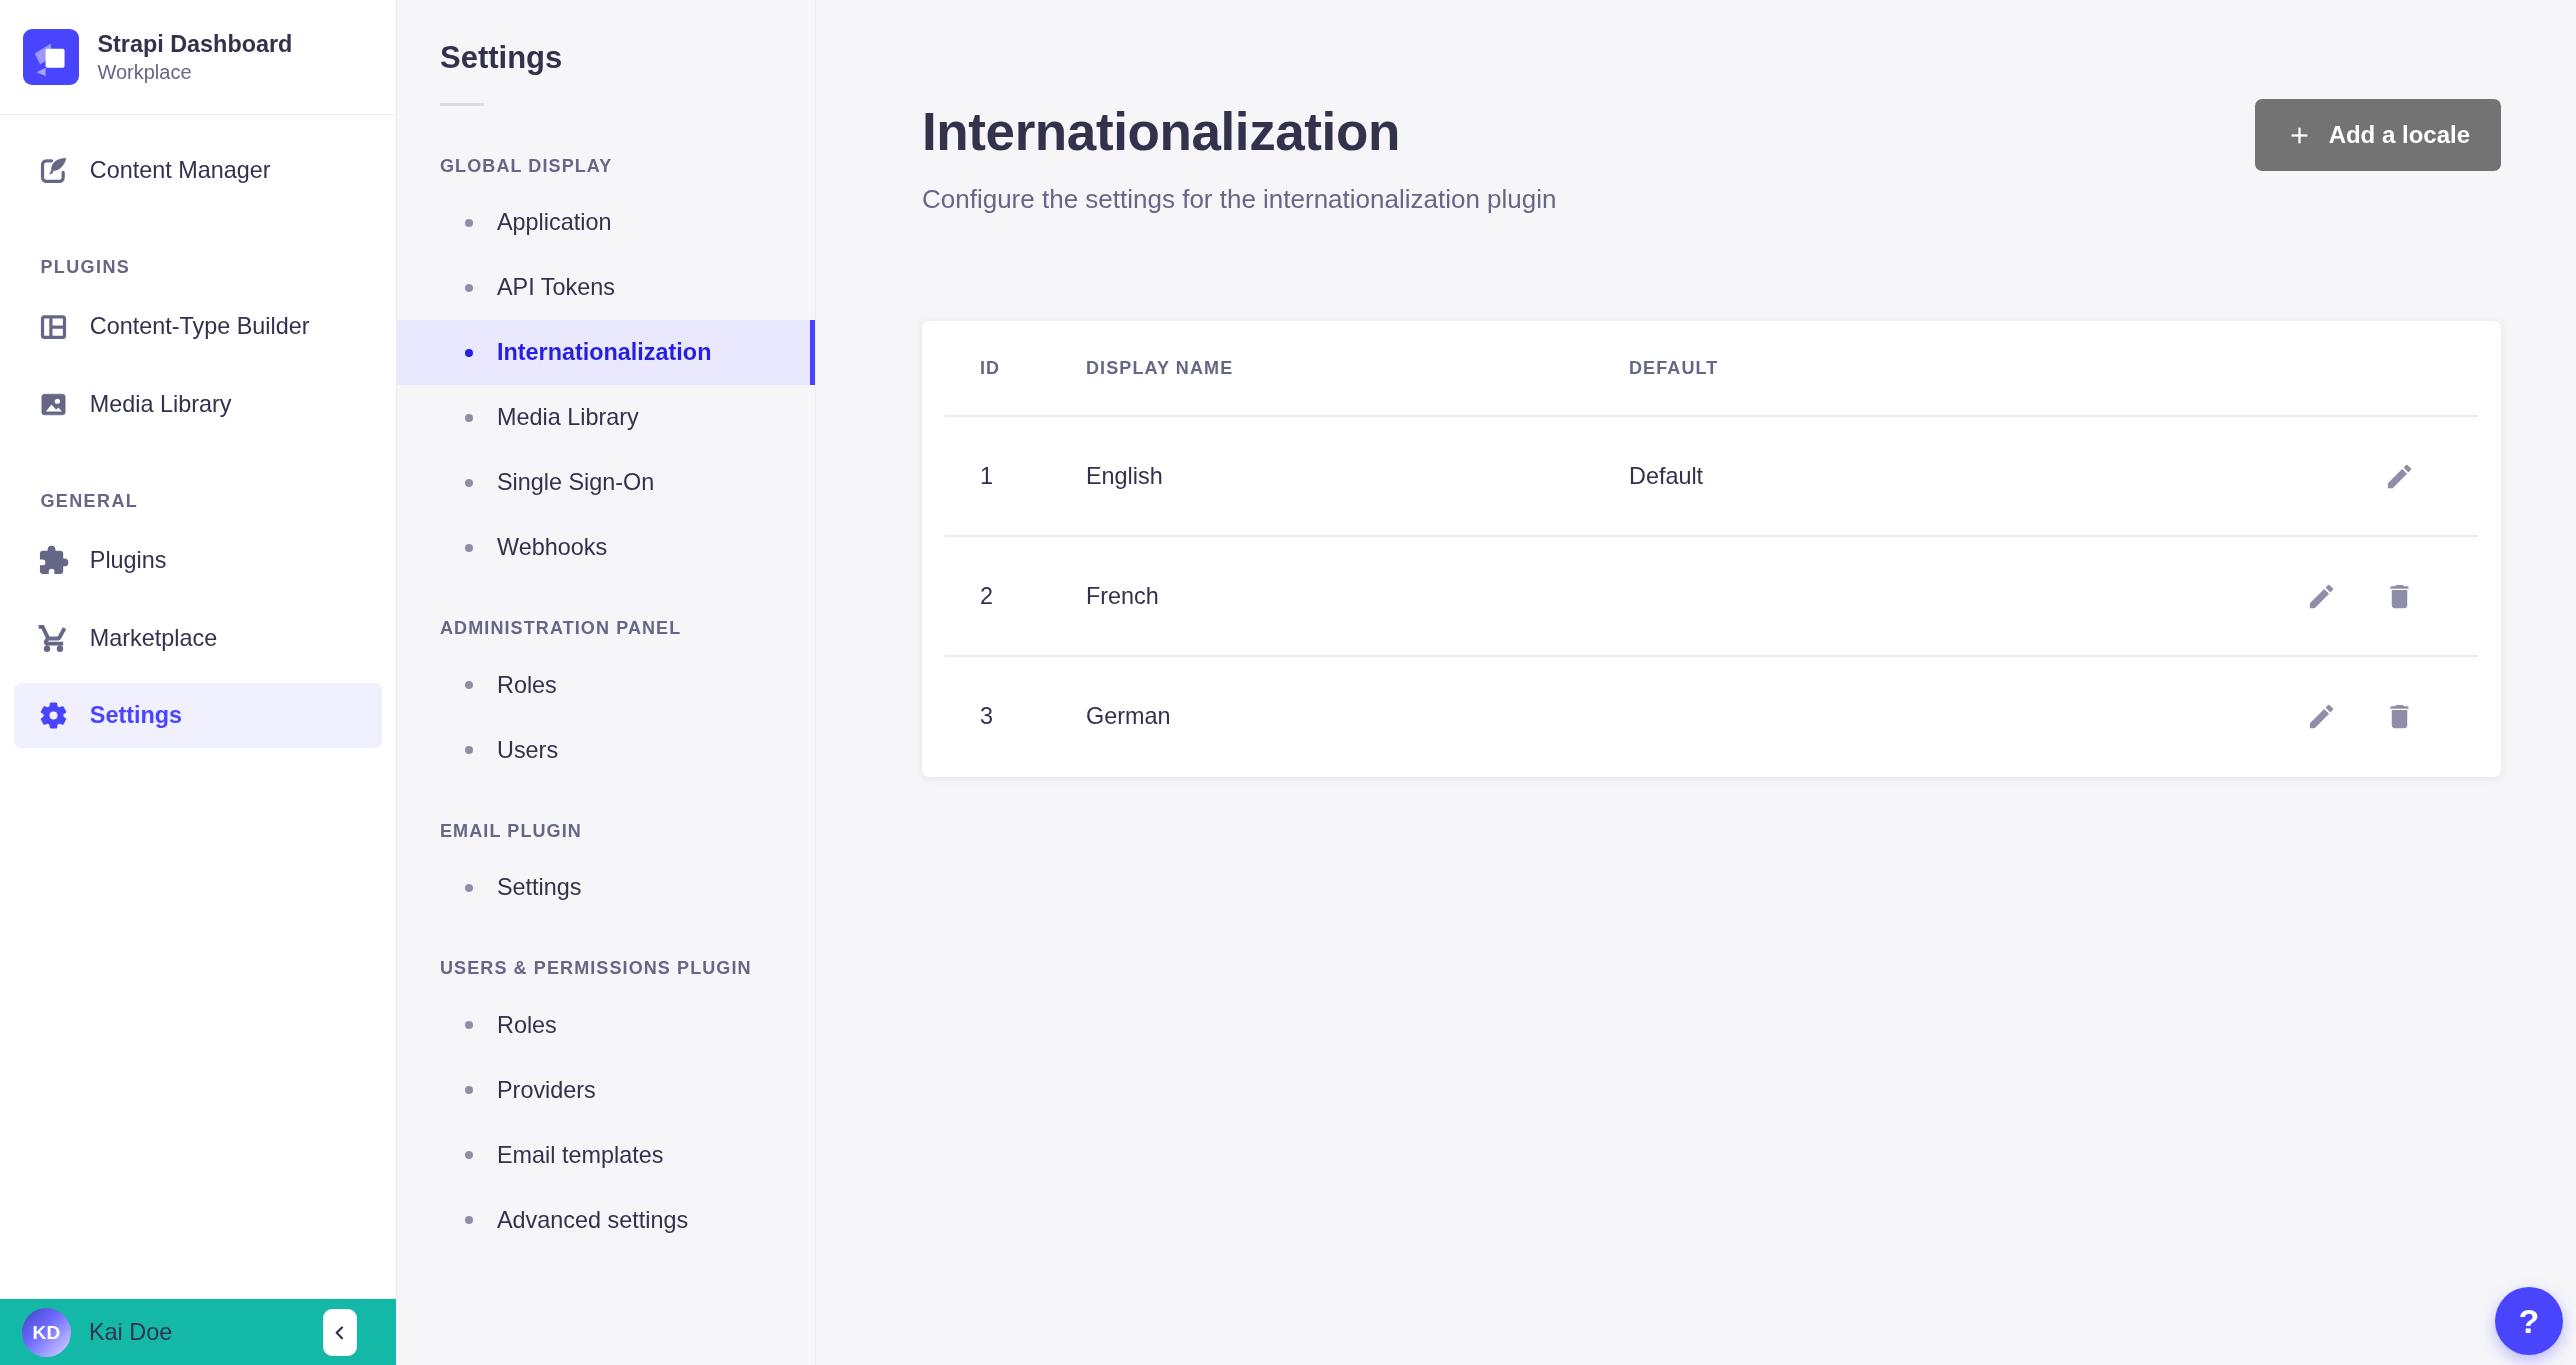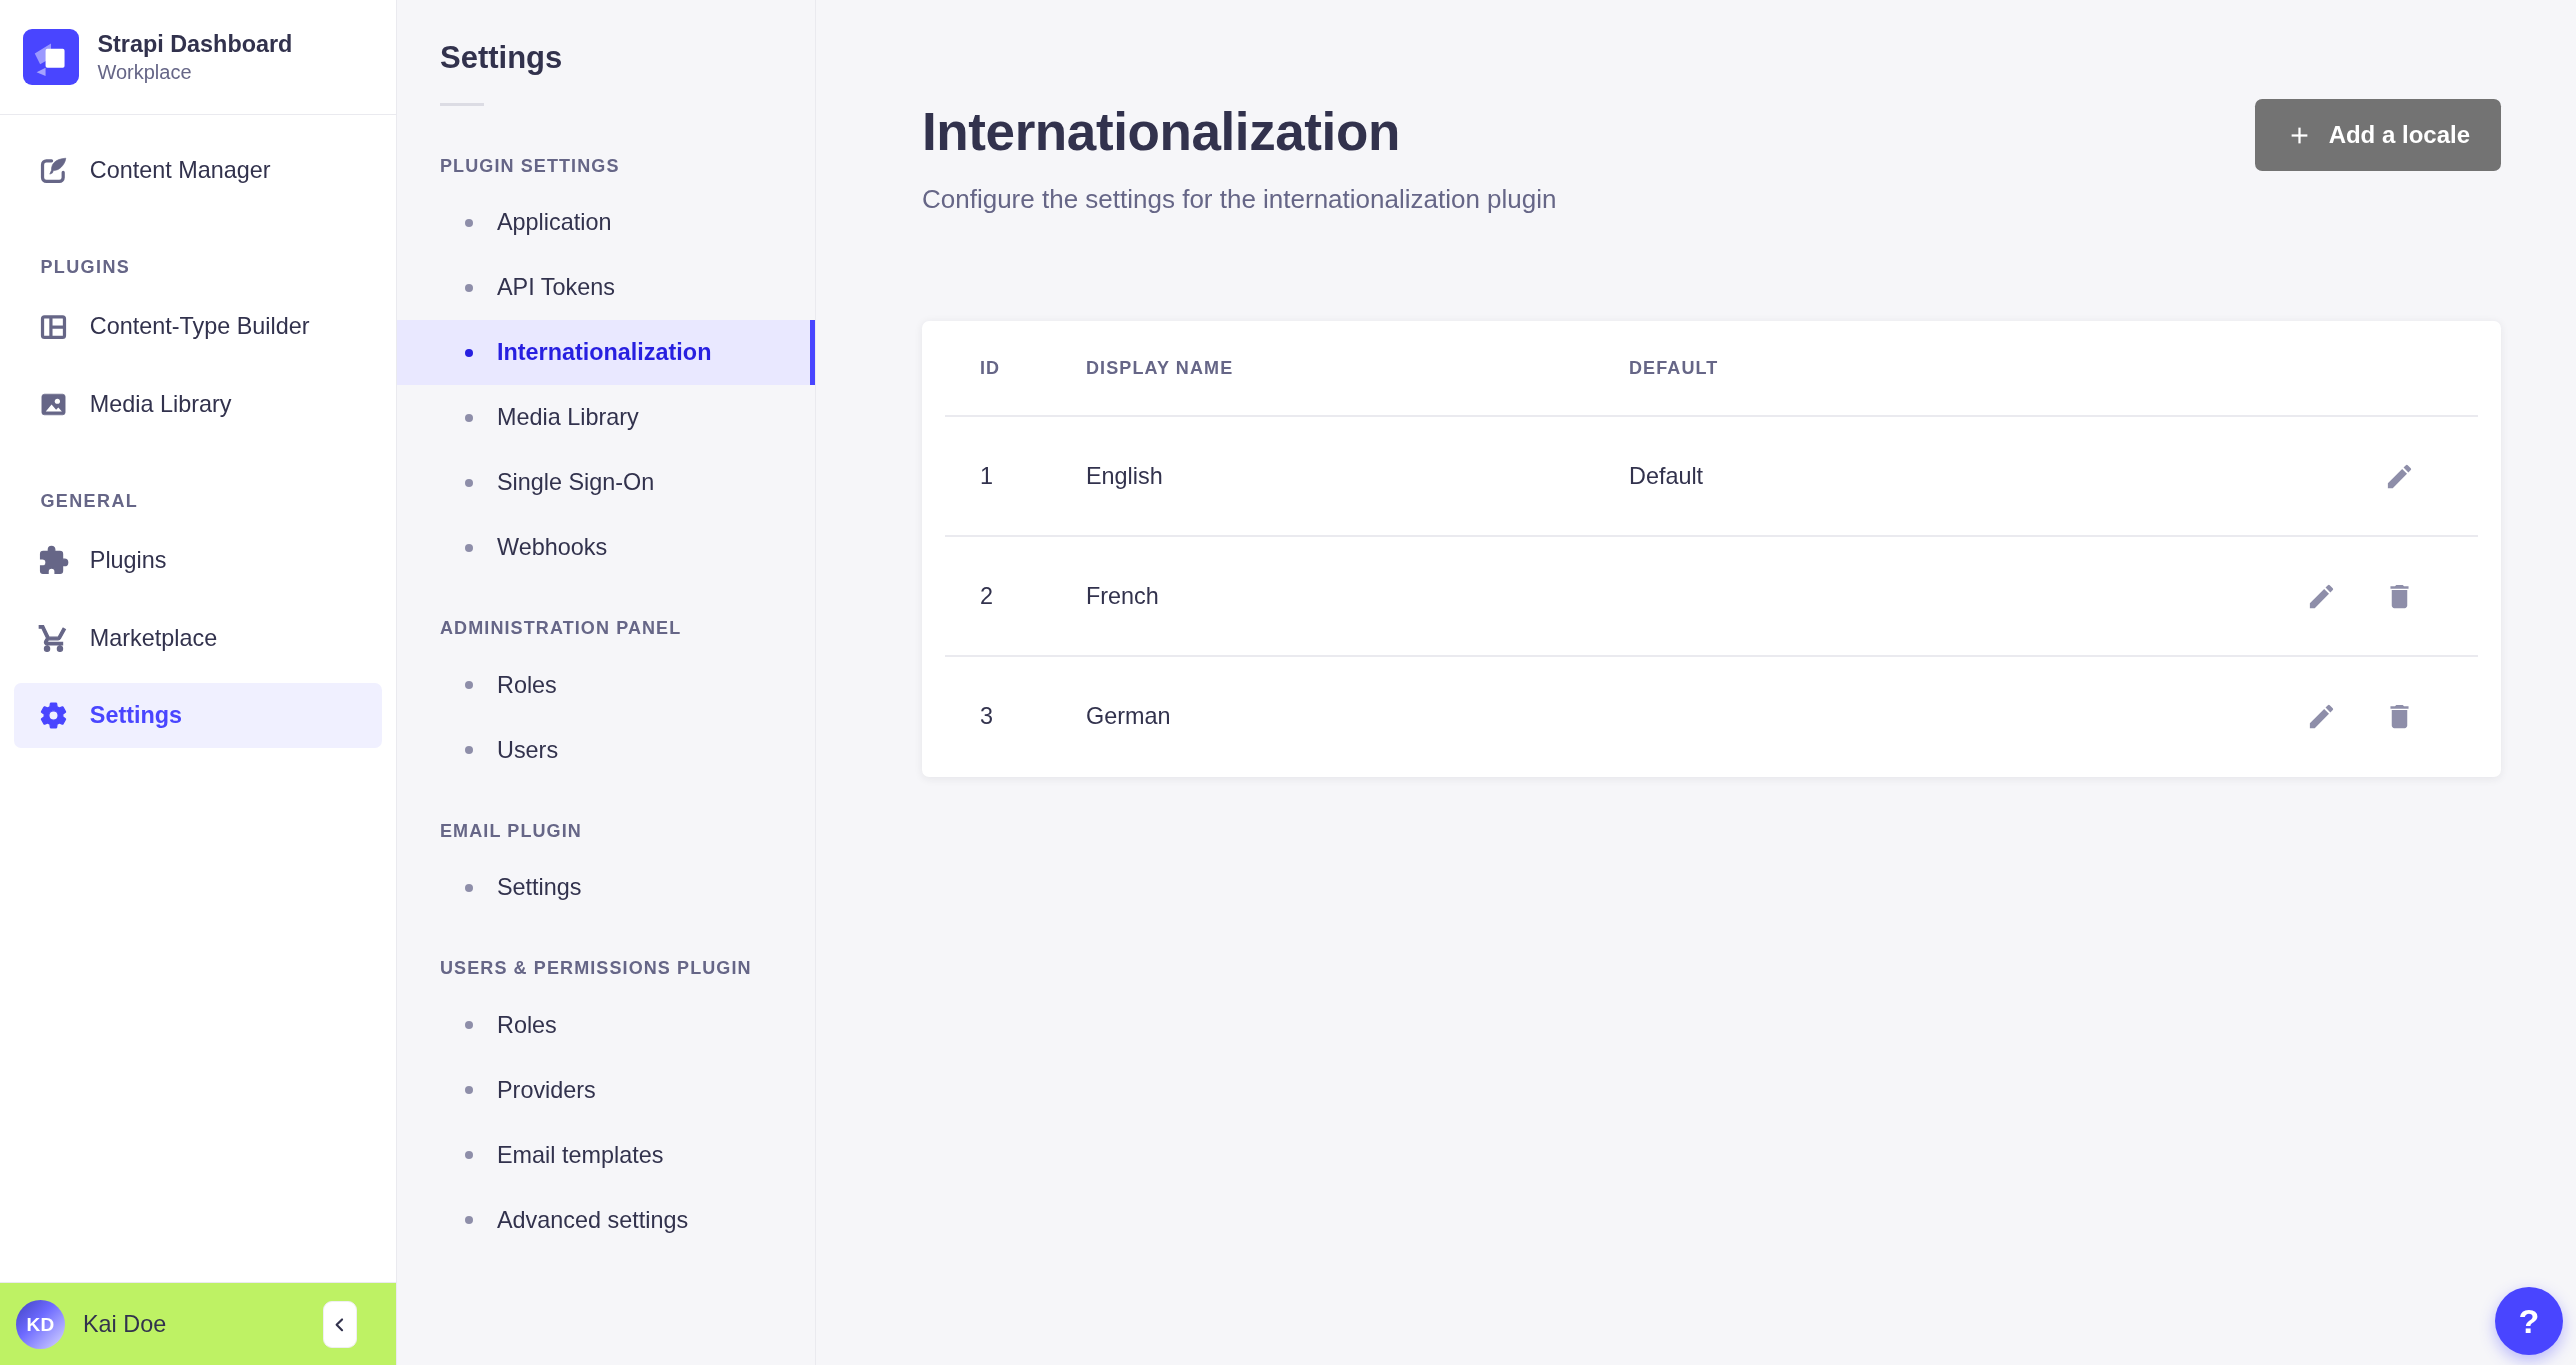--- a/index.html
+++ b/index.html
@@ -21,23 +21,23 @@
     gap:21px; padding-left:23.4px; font-size:23.4px; color:#32324d; cursor:pointer; }
   .nav-item + .nav-item { margin-top:12.6px; }
   .nav-item.first { margin-top:23.4px; }
   .nav-item svg { width:31px; height:31px; flex:none; }
   .nav-item .ico { fill:#666687; stroke:#666687; }
   .nav-item.active { background:#f0f0ff; color:#4945ff; font-weight:700; }
   .nav-item.active .ico { fill:#4945ff; stroke:#4945ff; }
   .nav-section { margin:54px 0 16px 26px; font-size:18px; font-weight:700;
     color:#666687; letter-spacing:1.4px; }
 
-  .sidebar-footer { position:absolute; left:0; right:0; bottom:0; height:84px;
-    background:#bef264; border-top:1.8px solid #eaeaef; display:flex; align-items:center;
-    padding:0 39px 0 16px; }
+  .sidebar-footer { position:absolute; left:0; right:0; bottom:0; height:68px;
+    background:#14b8a6; border-top:1.8px solid #eaeaef; display:flex; align-items:center;
+    padding:0 39px 0 22px; }
   .avatar { width:49px; height:49px; border-radius:50%;
     background:linear-gradient(135deg,#4142c0 0%,#6d6aff 42%,#d9d8ff 100%);
     color:#fff; font-size:19px; font-weight:700; display:flex; align-items:center;
     justify-content:center; letter-spacing:0.4px; flex:none; }
   .user-name { margin-left:18px; font-size:23.4px; color:#32324d; }
   .collapse-btn { margin-left:auto; width:34px; height:47px; border-radius:9px;
     border:1.8px solid #eeeef2; background:#fff; display:flex; align-items:center;
     justify-content:center; cursor:pointer; }
 
   
@@ -165,21 +165,21 @@
         <path d="M14.5 6 8.5 12l6 6" fill="none" stroke="#32324d" stroke-width="2.4" stroke-linecap="round" stroke-linejoin="round"></path>
       </svg>
     </button>
   </div>
 </nav>
 
 <aside class="subnav">
   <div class="subnav-title">Settings</div>
   <div class="subnav-divider"></div>
 
-  <div class="subnav-section-label first">PLUGIN SETTINGS</div>
+  <div class="subnav-section-label first">GLOBAL DISPLAY</div>
   <div class="subnav-item">
     <span class="bullet"></span>
     <span>Application</span>
   </div>
   <div class="subnav-item">
     <span class="bullet"></span>
     <span>API Tokens</span>
   </div>
   <div class="subnav-item active">
     <span class="bullet"></span>

